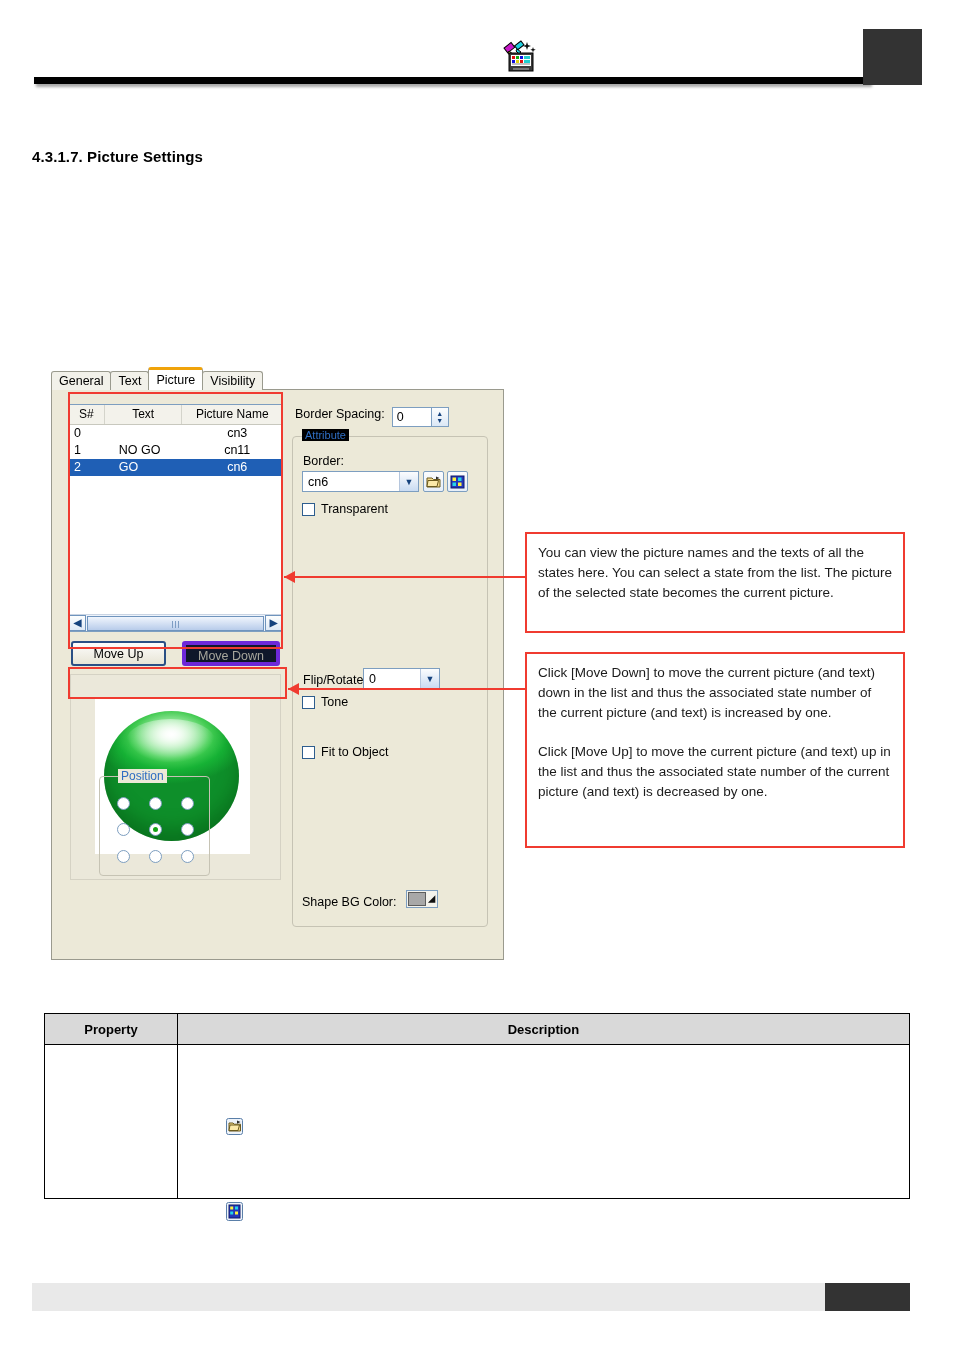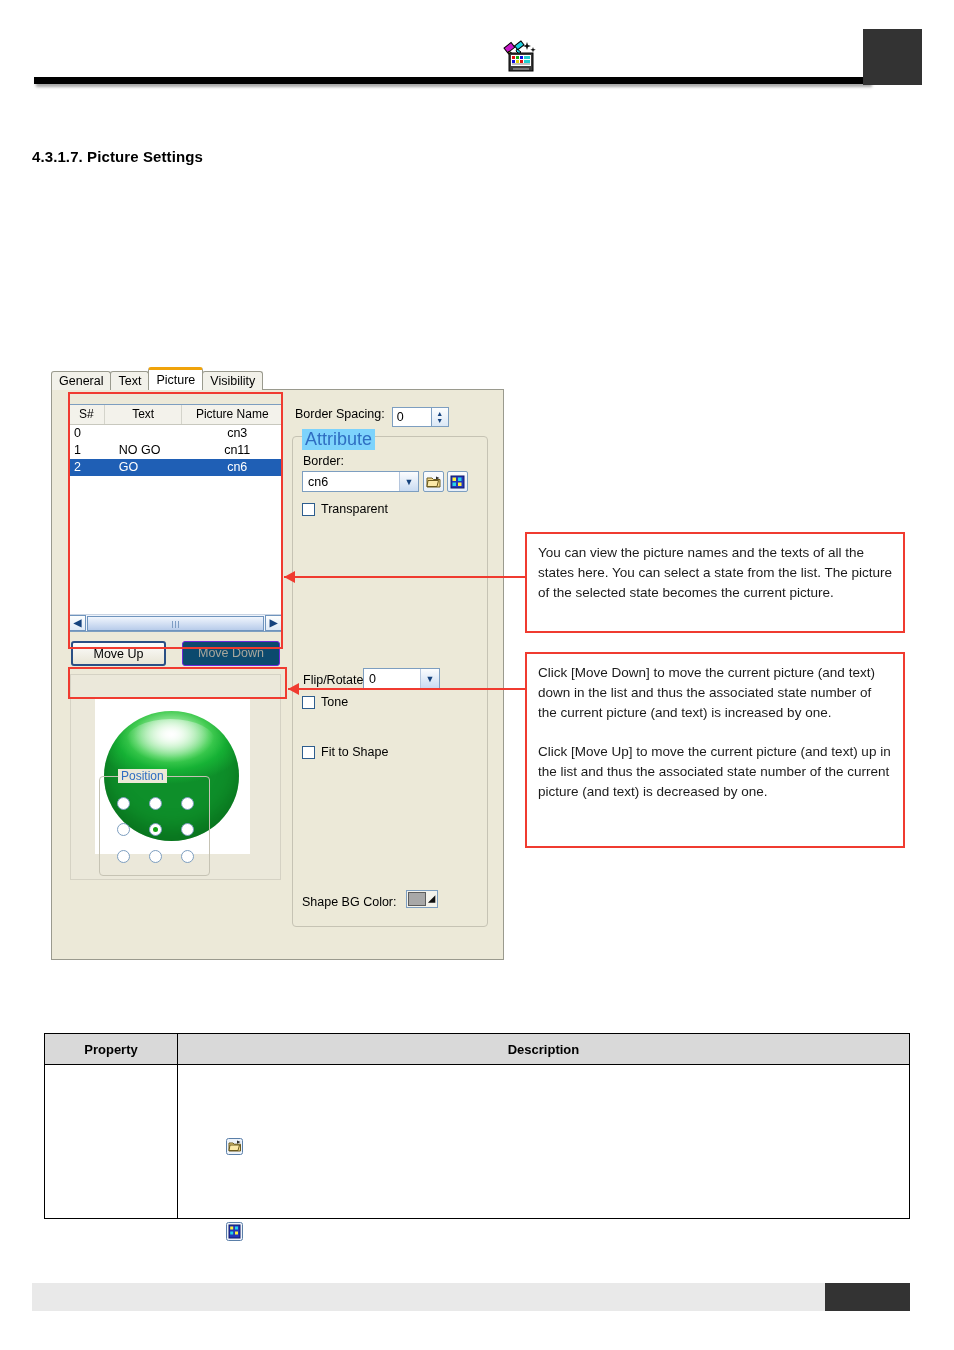--- a/index.html
+++ b/index.html
@@ -196,22 +196,22 @@
     box-sizing: border-box;
   }
   #btn-move-up {
     left: 3px; width: 95px;
     background: linear-gradient(#fdfdfc,#e8e5d6);
     border: 2px solid #2a4f85;
     color: #000;
   }
   #btn-move-down {
     left: 114px; width: 98px;
-    background: #0c4a6e;
-    border: 1px solid #6d28d9;
+    background: #0f172a;
+    border: 4px solid #6d28d9;
     color: #a7a69c;
   }
 
   
   #preview-box {
     position: absolute;
     left: 18px; top: 284px;
     width: 211px; height: 206px;
     background: #ebe8da;
     border: 1px solid #d5d2c4;
@@ -272,23 +272,23 @@
     position: absolute;
     left: 240px; top: 46px;
     width: 196px; height: 491px;
     border: 1px solid #c6c3b4;
     border-radius: 4px;
     box-sizing: border-box;
   }
   #attribute-legend {
     position: absolute;
     left: 250px; top: 39px;
-    background: #7dd3fc;
+    background: #000000;
     padding: 0 3px;
-    font-size: 18px;
+    font-size: 11px;
     color: #2f6ec2;
   }
 
   .abs { position: absolute; }
   .combo {
     height: 21px;
     background: #ffffff;
     border: 1px solid #7d9ec0;
     box-sizing: border-box;
     display: flex; align-items: center;
@@ -412,21 +412,20 @@
   }
   .callout p { margin: 0; }
   .callout p + p { margin-top: 19px; }
 
   
   #prop-table {
     position: absolute;
     left: 44px; top: 1013px;
     width: 866px;
     border-collapse: collapse;
-    margin-top: 20px;
   }
   #prop-table th, #prop-table td {
     border: 1px solid #000;
     font-size: 13px;
   }
   #prop-table th {
     background: #d9d9d9;
     font-weight: bold;
     height: 28px;
   }
@@ -592,21 +591,21 @@
       <span class="carrow">▼</span>
     </div>
 
     <div class="abs chkrow" style="left:250px;top:305px;">
       <span class="chk"></span>
       <span>Tone</span>
     </div>
 
     <div class="abs chkrow" style="left:250px;top:355px;">
       <span class="chk"></span>
-      <span>Fit to Shape</span>
+      <span>Fit to Object</span>
     </div>
 
     <div id="posgroup"></div>
     <div id="poslegend">Position</div>
     <div id="posgrid">
       <span class="radio"></span>
       <span class="radio"></span>
       <span class="radio"></span>
       <span class="radio"></span>
       <span class="radio on"></span>

